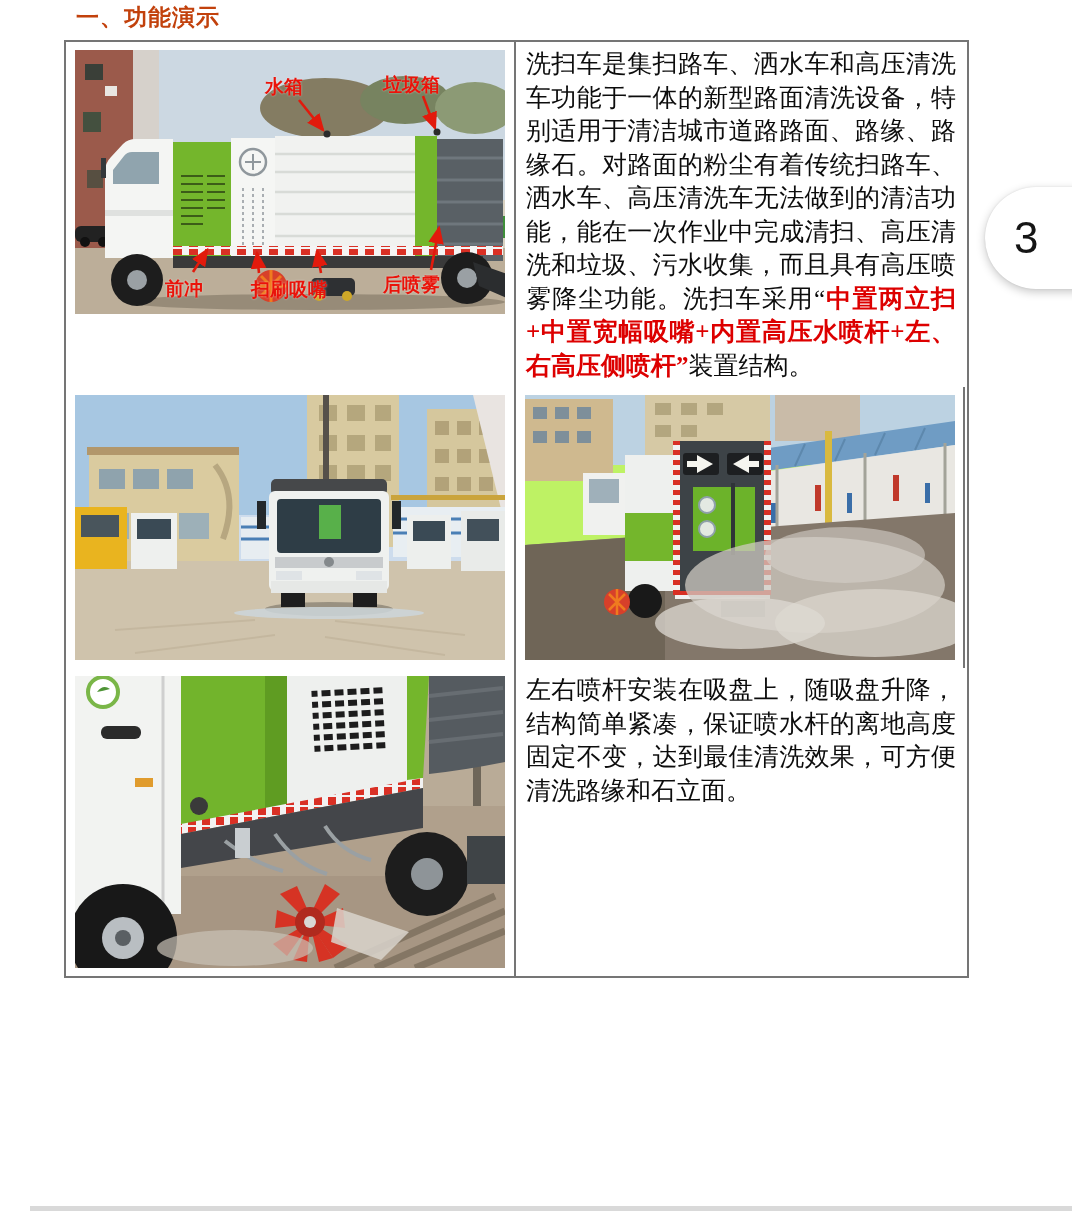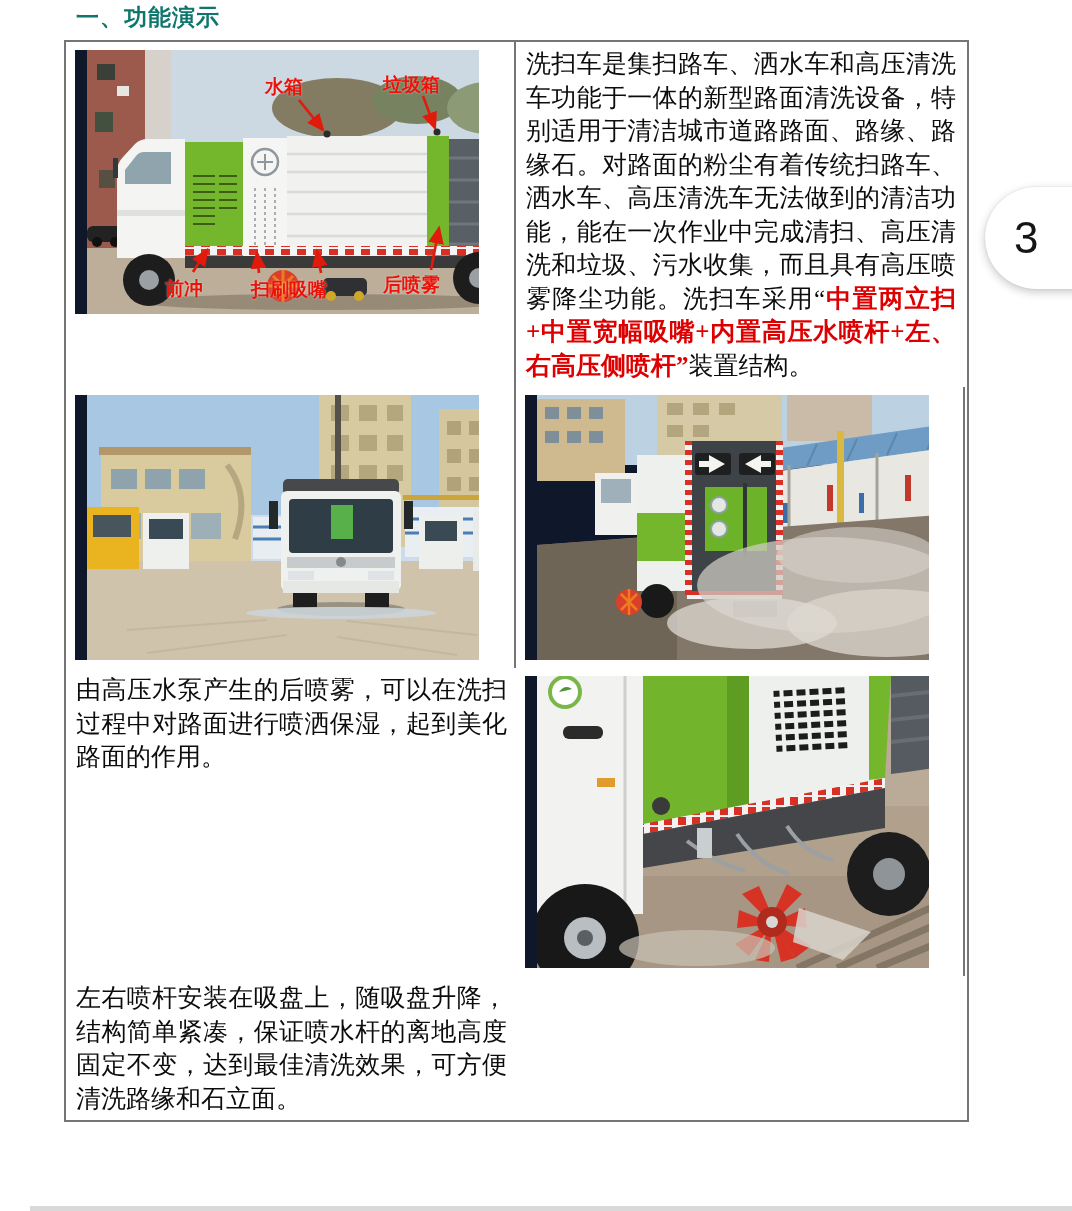--- a/index.html
+++ b/index.html
@@ -3,38 +3,38 @@
 <meta charset="utf-8">
 <style>
   html,body{margin:0;padding:0;}
   body{
     width:1072px;height:1211px;position:relative;overflow:hidden;
     background:#ffffff;
     font-family:"Liberation Serif","DejaVu Serif",serif;
   }
   .doc-title{
     position:absolute;left:76px;top:2px;
-    font-size:23px;font-weight:700;color:#0f766e;letter-spacing:1px;
+    font-size:23px;font-weight:700;color:#c2410c;letter-spacing:1px;
   }
   .func-table{
     position:absolute;left:64px;top:40px;width:901px;
     border:2px solid #757575;
     display:grid;grid-template-columns:450px 449px;
     background:#fff;
   }
   .cell{box-sizing:border-box;}
   .cell-img{border-right:2px solid #757575;padding:8px 9px;}
   .cell-txt{padding:5px 9px 5px 10px;}
   .cell-txt p{
     margin:0;font-size:25px;line-height:33.5px;color:#0c0c0c;
     text-align:justify;text-justify:inter-ideograph;
   }
   .hl-red{color:#dd0000;font-weight:700;}
   .photo{
-    position:relative;width:392px;background:#0f172a;overflow:hidden;padding-left:12px;
+    position:relative;width:430px;background:#bef264;overflow:hidden;
   }
   .photo svg{display:block;}
   .ph-label{
     position:absolute;color:#ea130a;font-weight:700;font-size:19px;
     font-family:"Liberation Sans","DejaVu Sans",sans-serif;
     text-shadow:0 0 2px rgba(255,255,255,.55);white-space:nowrap;
   }
   .arrows{position:absolute;left:0;top:0;pointer-events:none;}
   .page-pill{
     position:absolute;left:985px;top:187px;width:110px;height:102px;
@@ -335,23 +335,20 @@
           </g>
         </g>
         <g>
           <ellipse cx="290" cy="190" rx="130" ry="48" fill="#cfcac2" opacity=".75"></ellipse>
           <ellipse cx="350" cy="228" rx="100" ry="34" fill="#d8d3cb" opacity=".8"></ellipse>
           <ellipse cx="215" cy="228" rx="85" ry="26" fill="#dedad3" opacity=".75"></ellipse>
           <ellipse cx="320" cy="160" rx="80" ry="28" fill="#d6d1c9" opacity=".6"></ellipse>
         </g>
       </svg>
     </div>
-  </div>
-  <div class="cell cell-txt row2">
-    <p><span>由高压水泵产生的后喷雾，可以在洗扫过程中对路面进行喷洒保湿，起到美化路面的作用。</span></p>
   </div>
 
   <div class="cell cell-img row2">
     <div class="photo" style="height:292px">
       <svg width="430" height="292" viewBox="0 0 430 292">
         <defs>
           <pattern id="rw4" width="14" height="10" patternUnits="userSpaceOnUse">
             <rect width="14" height="10" fill="#f2f2f2"></rect>
               <rect x="1" y="1" width="8" height="8" fill="#d93025"></rect>
           </pattern>

